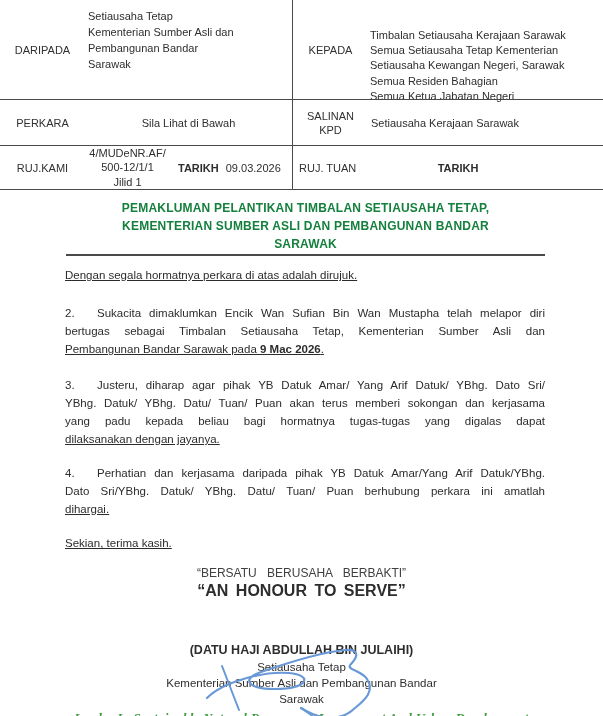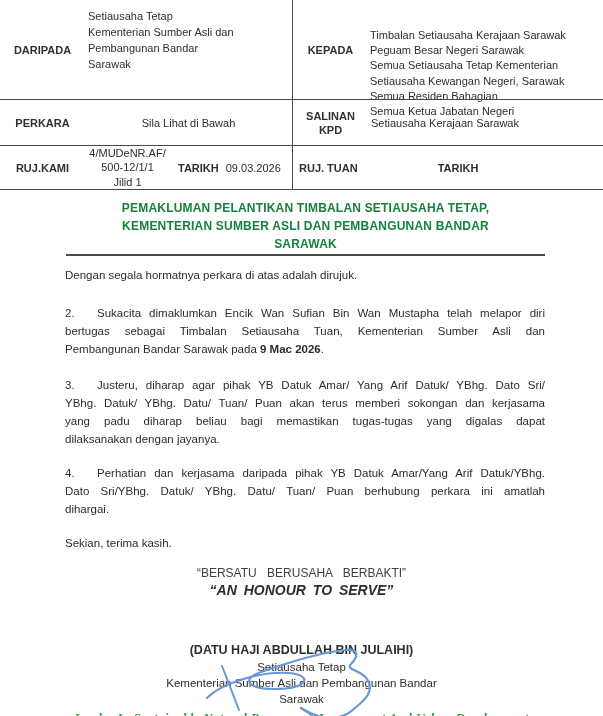--- a/index.html
+++ b/index.html
@@ -19,21 +19,21 @@
     display: grid;
     grid-template-columns: 292px 311px;
     grid-template-rows: 99px 46px 45px;
     font-size: 11px;
   }
   .cell { display: flex; align-items: stretch; }
   .cell.right-col { border-left: 1px solid #4a4a4a; }
   .cell.r2, .cell.r3 { border-top: 1px solid #4a4a4a; }
   .cell.r3 { border-bottom: 1px solid #4a4a4a; }
   .lbl {
-    font-weight: bold;
+    font-weight: normal;
     color: #303030;
     display: flex;
     align-items: center;
     justify-content: center;
     text-align: center;
     flex: 0 0 auto;
   }
   .lbl.w85 { width: 85px; }
   .lbl.w75 { width: 75px; }
   .cell-content { flex: 1 1 auto; }
@@ -79,31 +79,31 @@
     line-height: 18px;
     color: #2c2c2c;
   }
   .intro { margin-top: 10px; }
   .para { margin-top: 0; }
   .p2 { margin-top: 20px; }
   .p3 { margin-top: 18px; }
   .p4 { margin-top: 16px; }
   .closing { margin-top: 16px; }
   .jline { text-align: justify; text-align-last: justify; }
-  .lline { text-align: left; }
+  .lline { text-align: left; text-decoration: underline; }
   .pnum { display: inline-block; width: 32px; }
 
   
   .motto { text-align: center; margin-top: 12px; }
   .motto-line1 {
     font-weight: normal; font-size: 12px; line-height: 18px;
     word-spacing: 7px; color: #404040;
   }
   .motto-line2 {
-    font-weight: bold; font-style: italic; font-size: 14px;
+    font-weight: bold; font-size: 16px;
     line-height: 17px; word-spacing: 3px; color: #2d2d2d;
   }
 
   
   .sig-block { position: relative; text-align: center; }
   .sig-svg {
     position: absolute;
     left: 195px; top: 2px;
     width: 205px; height: 88px;
     overflow: visible;
@@ -143,21 +143,20 @@
         <div>Kementerian Sumber Asli dan</div>
         <div>Pembangunan Bandar</div>
         <div>Sarawak</div>
       </div>
     </div>
 
     <div class="cell r1 right-col">
       <div class="lbl w75">KEPADA</div>
       <div class="cell-content kepada-lines">
         <div>Timbalan Setiausaha Kerajaan Sarawak</div>
-        <div>Peguam Besar Negeri Sarawak</div>
         <div>Semua Setiausaha Tetap Kementerian</div>
         <div>Setiausaha Kewangan Negeri, Sarawak</div>
         <div>Semua Residen Bahagian</div>
         <div>Semua Ketua Jabatan Negeri</div>
       </div>
     </div>
 
     <div class="cell r2 left-col">
       <div class="lbl w85">PERKARA</div>
       <div class="perkara-value">Sila Lihat di Bawah</div>
@@ -192,28 +191,28 @@
       <div>SARAWAK</div>
     </div>
   </div>
 
   <div class="body-text">
 
     <div class="intro lline">Dengan segala hormatnya perkara di atas adalah dirujuk.</div>
 
     <div class="para p2">
       <div class="jline"><span class="pnum">2.</span><span>Sukacita dimaklumkan Encik Wan Sufian Bin Wan Mustapha telah melapor diri</span></div>
-      <div class="jline">bertugas sebagai Timbalan Setiausaha Tuan, Kementerian Sumber Asli dan</div>
+      <div class="jline">bertugas sebagai Timbalan Setiausaha Tetap, Kementerian Sumber Asli dan</div>
       <div class="lline"><span>Pembangunan Bandar Sarawak pada </span><strong>9 Mac 2026</strong><span>.</span></div>
     </div>
 
     <div class="para p3">
       <div class="jline"><span class="pnum">3.</span><span>Justeru, diharap agar pihak YB Datuk Amar/ Yang Arif Datuk/ YBhg. Dato Sri/</span></div>
       <div class="jline">YBhg. Datuk/ YBhg. Datu/ Tuan/ Puan akan terus memberi sokongan dan kerjasama</div>
-      <div class="jline">yang padu diharap beliau bagi memastikan tugas-tugas yang digalas dapat</div>
+      <div class="jline">yang padu kepada beliau bagi hormatnya tugas-tugas yang digalas dapat</div>
       <div class="lline">dilaksanakan dengan jayanya.</div>
     </div>
 
     <div class="para p4">
       <div class="jline"><span class="pnum">4.</span><span>Perhatian dan kerjasama daripada pihak YB Datuk Amar/Yang Arif Datuk/YBhg.</span></div>
       <div class="jline">Dato Sri/YBhg. Datuk/ YBhg. Datu/ Tuan/ Puan berhubung perkara ini amatlah</div>
       <div class="lline">dihargai.</div>
     </div>
 
     <div class="closing lline">Sekian, terima kasih.</div>

